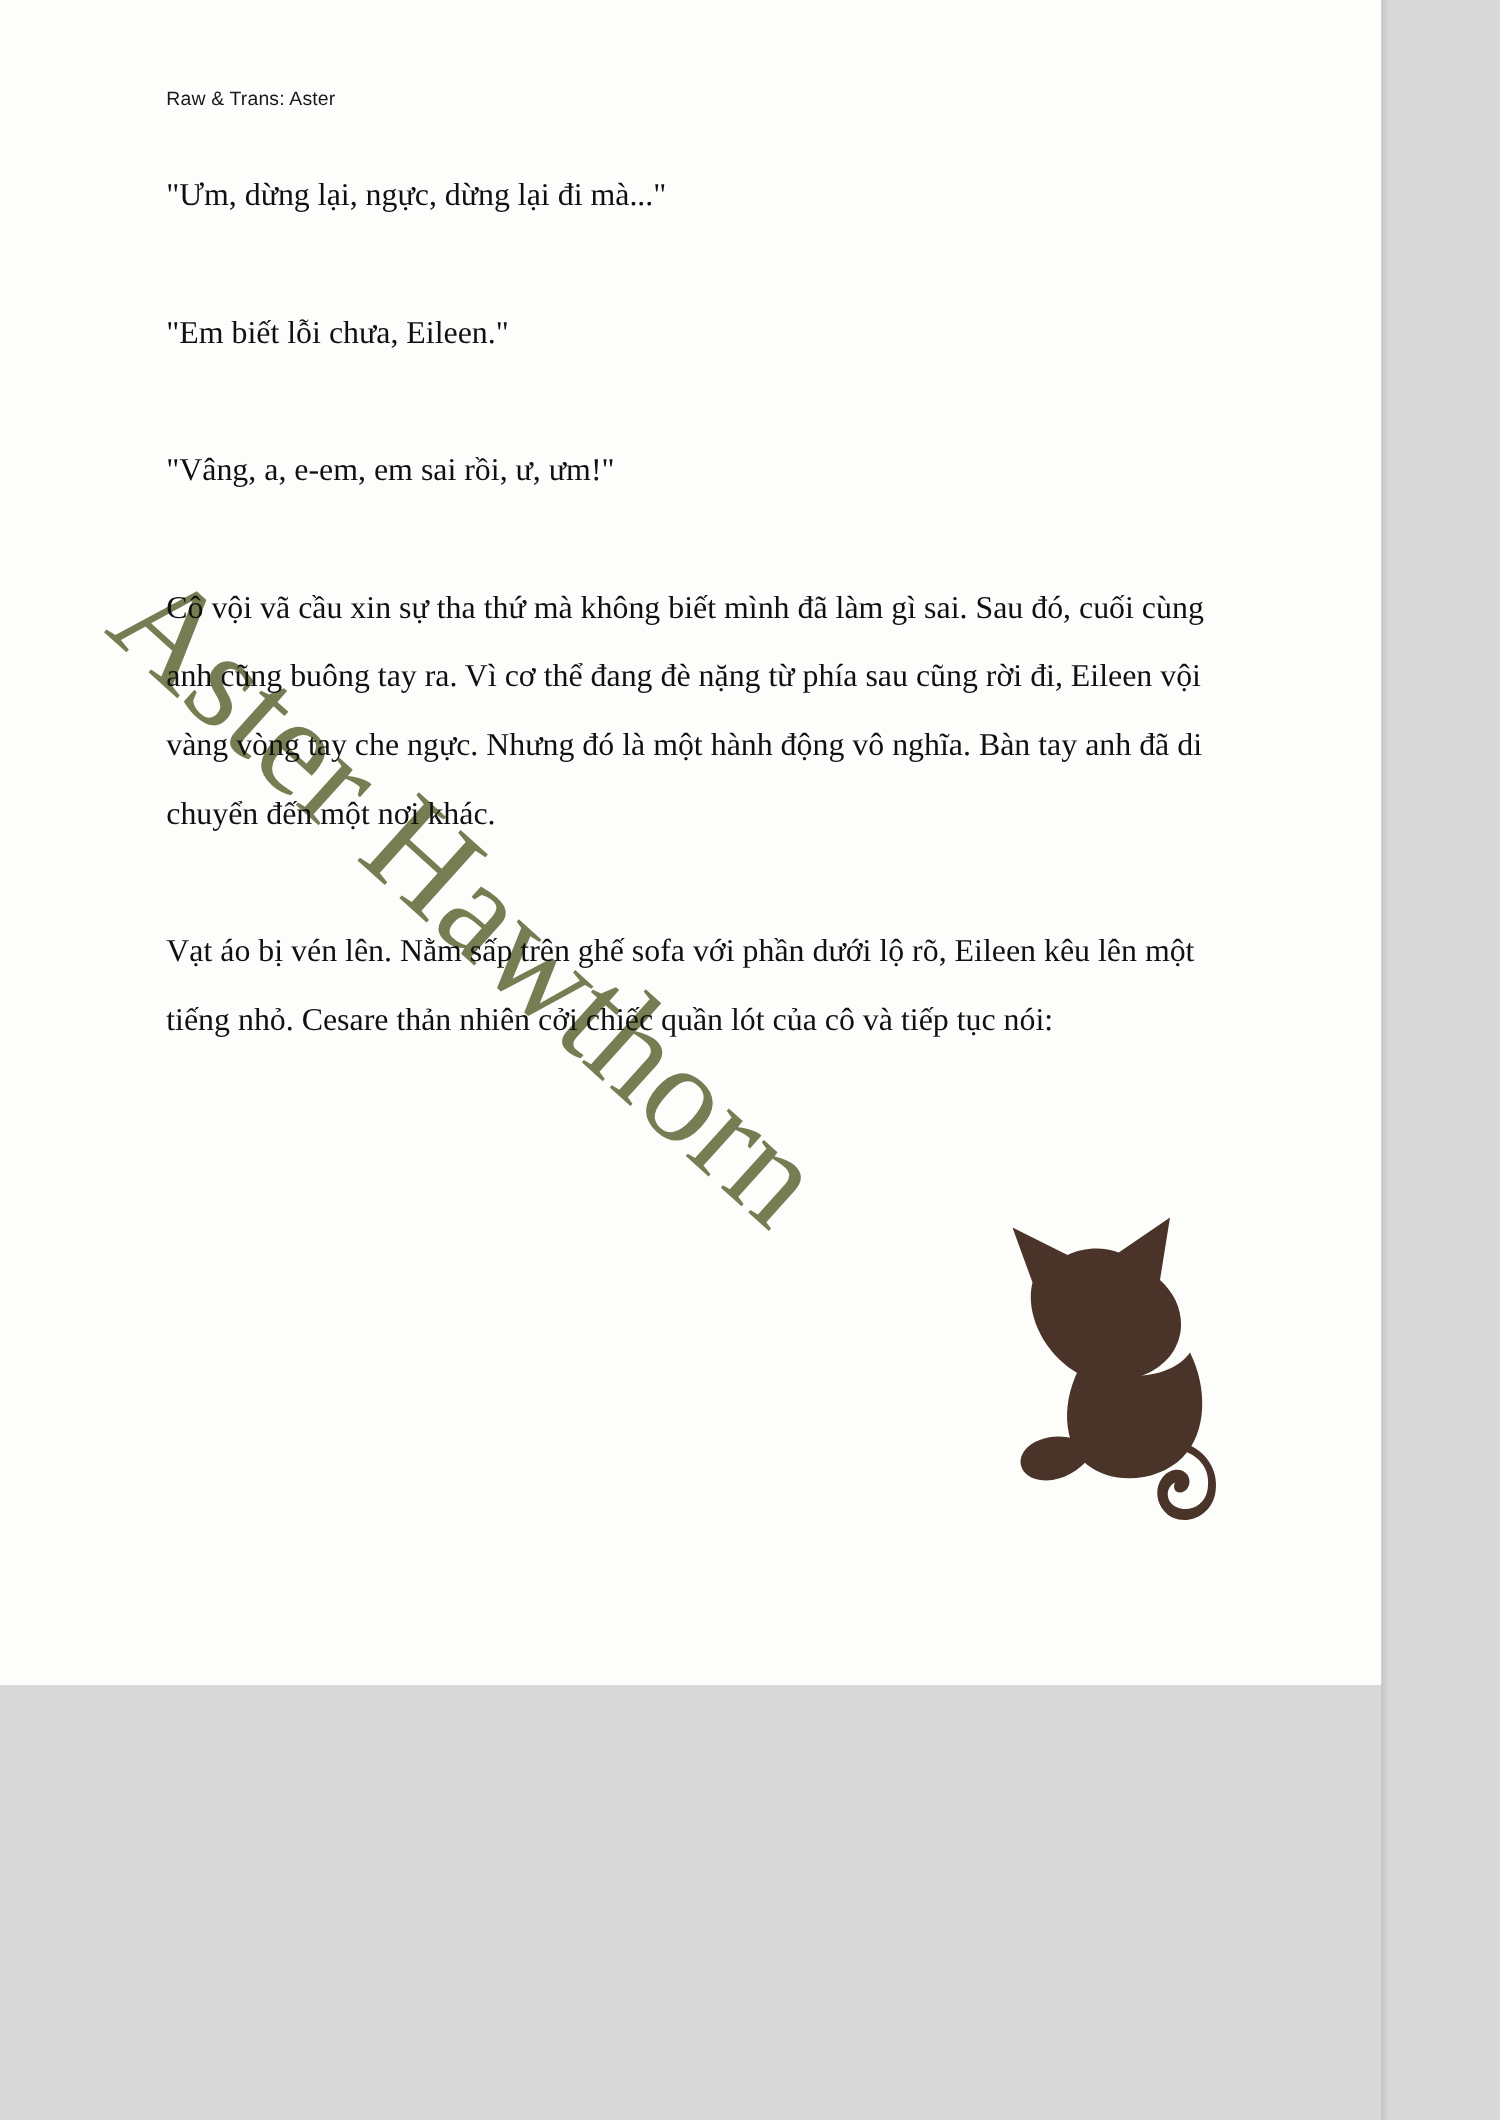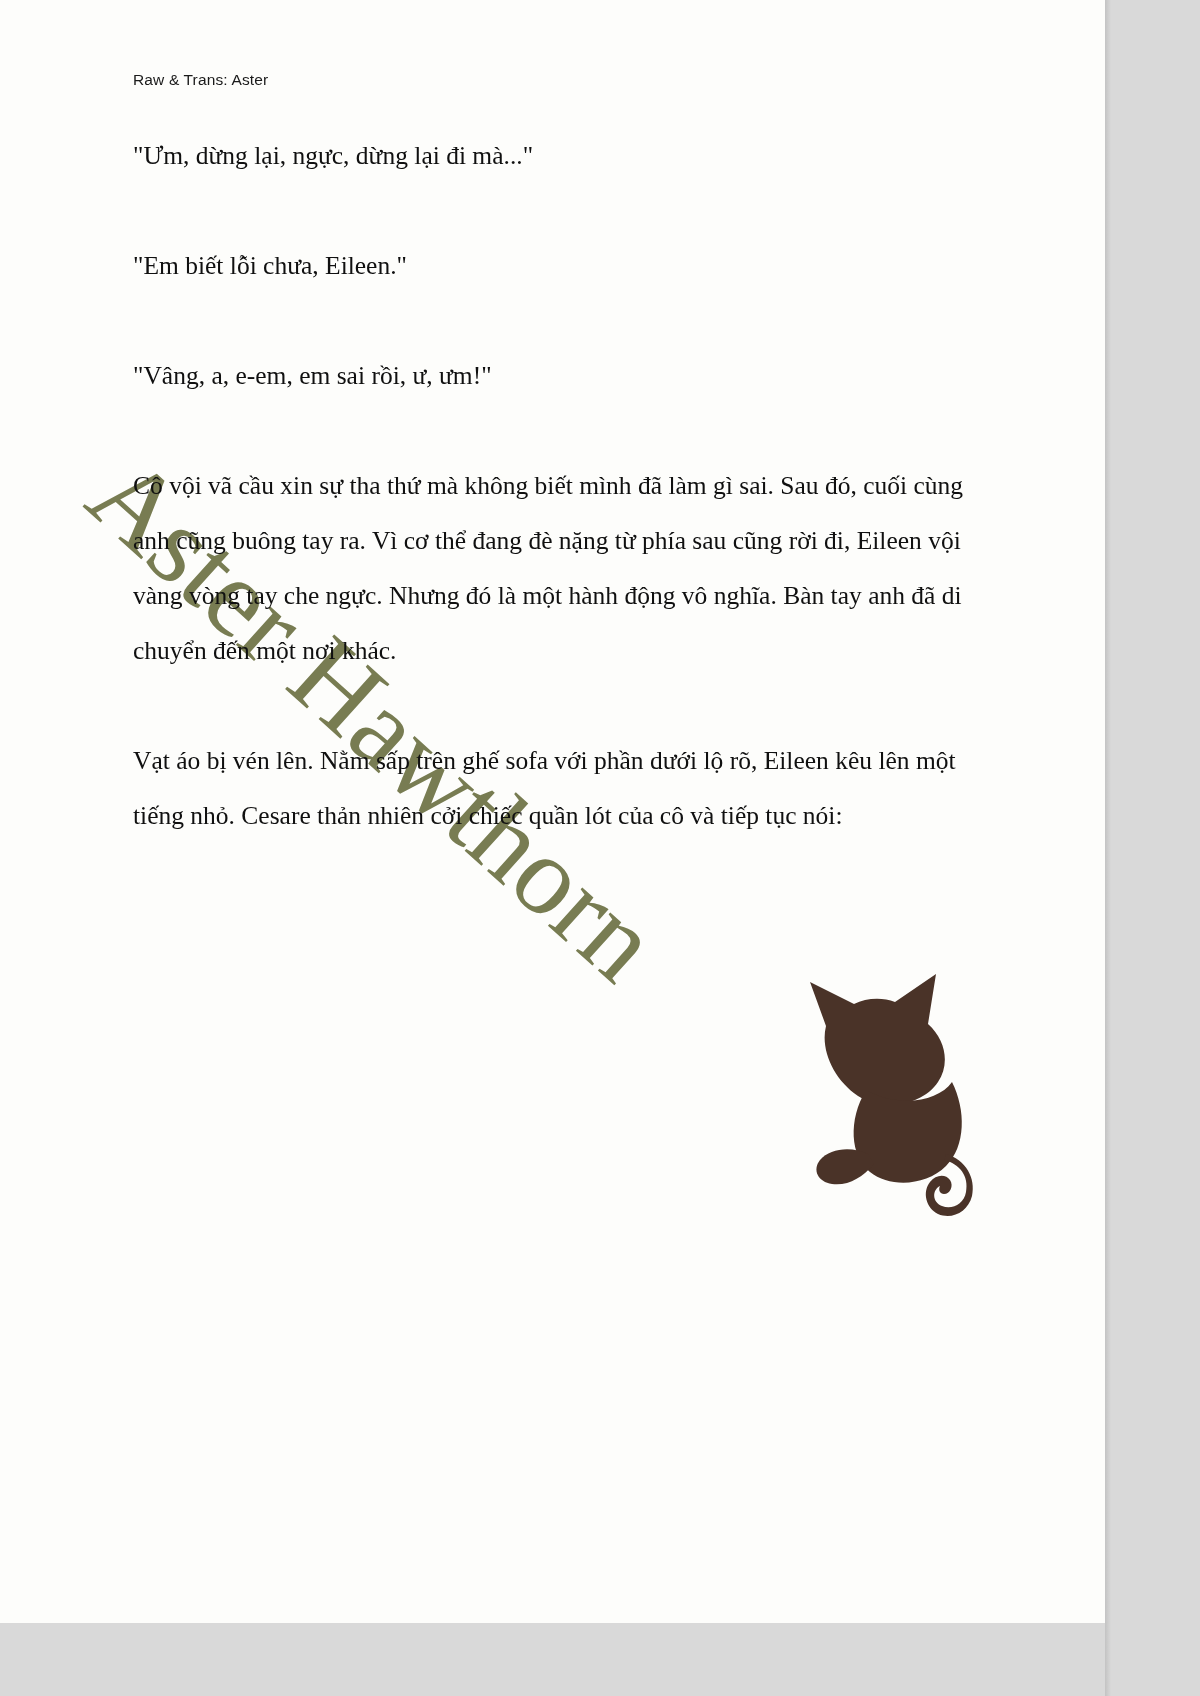--- a/index.html
+++ b/index.html
@@ -15,21 +15,21 @@
     width: 1200px;
     height: 1696px;
     background: #d9d9d9;
     overflow: hidden;
   }
   .page {
     position: absolute;
     left: 0px;
     top: 0px;
     width: 1105px;
-    height: 1623px;
+    height: 1348px;
     background: #fdfdfb;
     overflow: hidden;
   }
   .page-shadow {
     position: absolute;
     left: 1105px;
     top: 0;
     width: 6px;
     height: 1696px;
     background: linear-gradient(to right, rgba(0,0,0,0.10), rgba(0,0,0,0));

